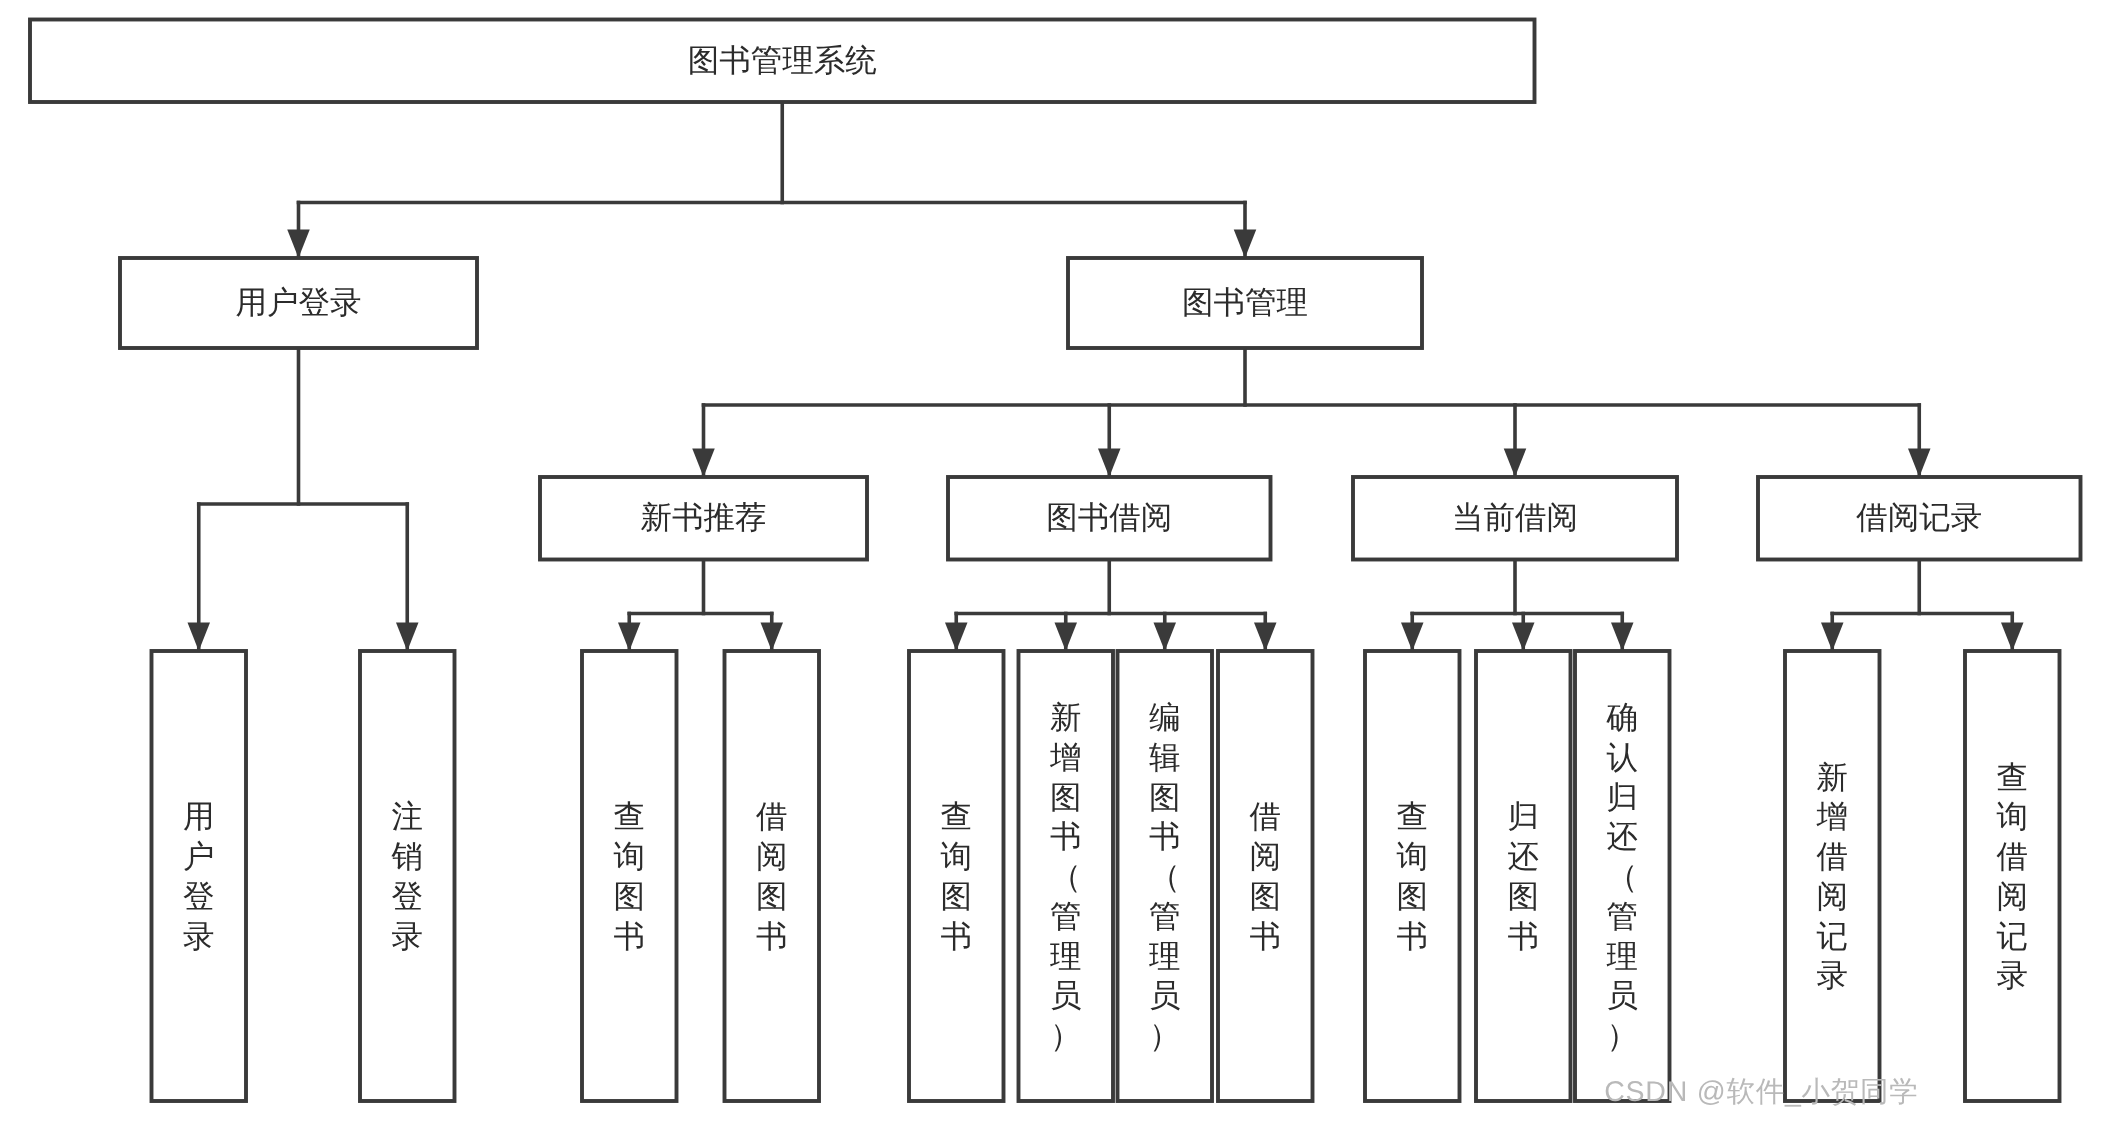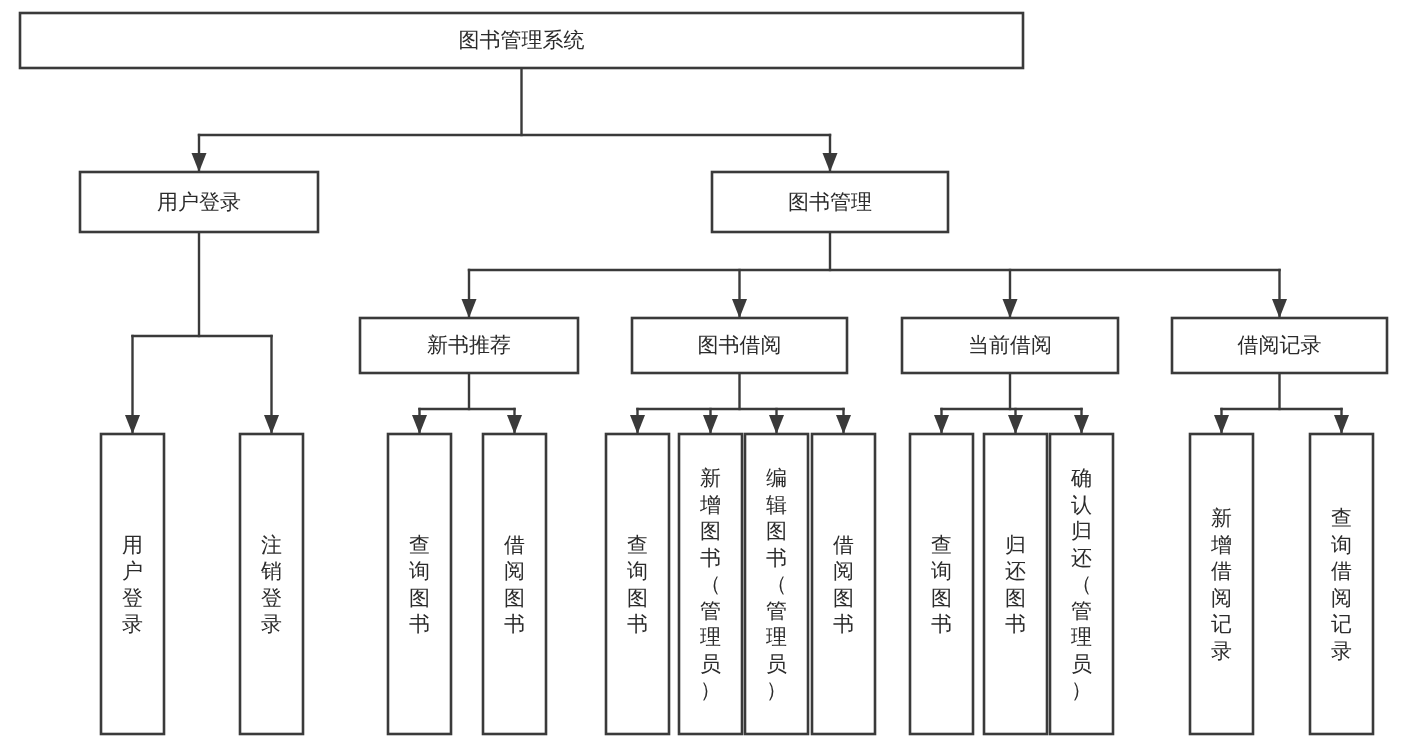--- a/index.html
+++ b/index.html
@@ -216,13 +216,14 @@
         <g>
           <rect x="1190" y="434" width="63" height="300" class="node-rect"></rect>
           <text x="1221.5" y="525.17" class="node-label-v"><tspan x="1221.5" dy="0">新</tspan><tspan x="1221.5" dy="26.5">增</tspan><tspan x="1221.5" dy="26.5">借</tspan><tspan x="1221.5" dy="26.5">阅</tspan><tspan x="1221.5" dy="26.5">记</tspan><tspan x="1221.5" dy="26.5">录</tspan></text>
         </g>
         <g>
           <rect x="1310" y="434" width="63" height="300" class="node-rect"></rect>
           <text x="1341.5" y="525.17" class="node-label-v"><tspan x="1341.5" dy="0">查</tspan><tspan x="1341.5" dy="26.5">询</tspan><tspan x="1341.5" dy="26.5">借</tspan><tspan x="1341.5" dy="26.5">阅</tspan><tspan x="1341.5" dy="26.5">记</tspan><tspan x="1341.5" dy="26.5">录</tspan></text>
         </g>
       </g>
   </svg>
+  <div class="watermark">CSDN @软件_小贺同学</div>
 </div>
 
 </body></html>

